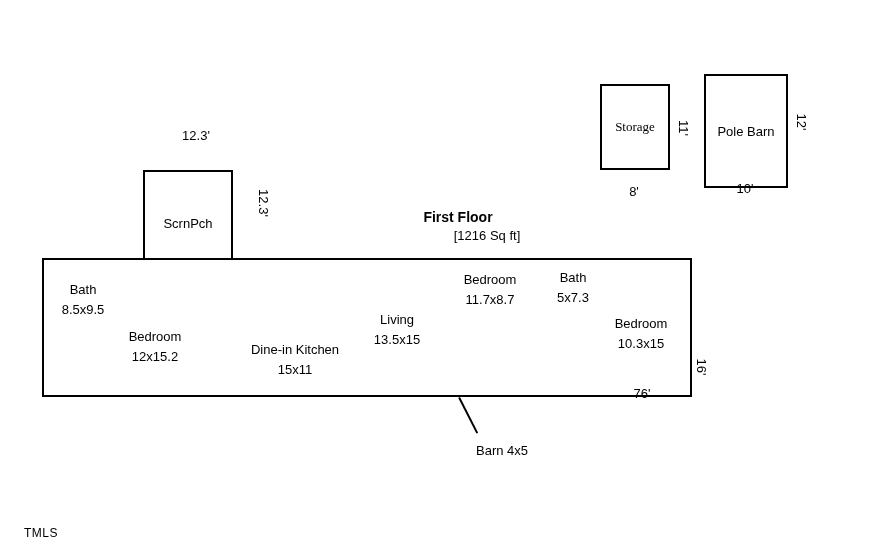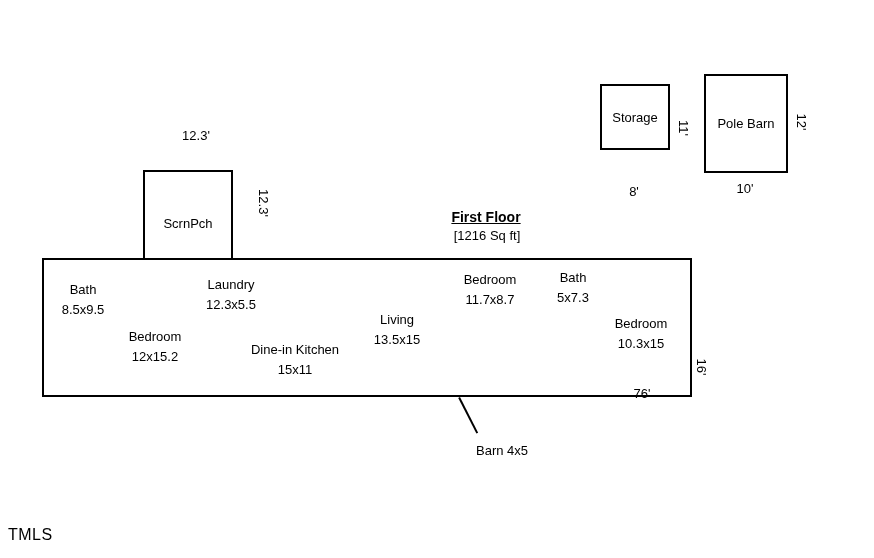--- a/index.html
+++ b/index.html
@@ -49,62 +49,58 @@
     left: 460px;
     top: 397px;
     width: 40px;
     height: 0;
     border-top: 2px solid #000000;
     transform-origin: 0 0;
     transform: rotate(63deg);
   }
   .watermark {
     position: absolute;
-    left: 8px;
+    left: 24px;
     top: 526px;
-    font-size: 16px;
+    font-size: 12px;
     letter-spacing: 0.5px;
     text-align: right;
   }
 </style>
 </head>
 <body>
 
 <div class="canvas">
 
   <div class="rect" style="left:143px; top:153px; width:90px; height:107px;margin-top:17px;">
     <span>ScrnPch</span>
   </div>
   <span class="label center" style="left:196px; top:128px;">12.3'</span>
   <span class="label vert" style="left:263px; top:203px;">12.3'</span>
 
-  <div class="rect" style="left:600px; top:84px; width:70px; height:66px;">
+  <div class="rect" style="left:600px; top:84px; width:70px; height:86px;font-family:Liberation Serif, serif;">
     <span>Storage</span>
   </div>
   <span class="label vert" style="left:683px; top:128px;">11'</span>
   <span class="label center" style="left:634px; top:184px;">8'</span>
 
-  <div class="rect" style="left:704px; top:74px; width:84px; height:99px;">
+  <div class="rect" style="left:704px; top:74px; width:84px; height:114px;">
     <span>Pole Barn</span>
   </div>
   <span class="label vert" style="left:801px; top:122px;">12'</span>
   <span class="label center" style="left:745px; top:181px;text-align:center;">10'</span>
 
-  <span class="title" style="left:486px; top:209px;text-decoration:underline;">First Floor</span>
+  <span class="title" style="left:458px; top:209px;">First Floor</span>
   <span class="label center" style="left:487px; top:228px;">[1216 Sq ft]</span>
 
   <div class="rect" style="left:42px; top:258px; width:650px; height:139px;"></div>
 
   <div class="room" style="left:83px; top:280px;">
     <div>Bath</div>
     <div>8.5x9.5</div>
-  </div>
-  <div class="room" style="left:231px; top:275px;">
-    <div>Laundry</div>
-    <div>12.3x5.5</div>
   </div>
   <div class="room" style="left:155px; top:327px;">
     <div>Bedroom</div>
     <div>12x15.2</div>
   </div>
   <div class="room" style="left:295px; top:340px;">
     <div>Dine-in Kitchen</div>
     <div>15x11</div>
   </div>
   <div class="room" style="left:397px; top:310px;text-align:center;">

